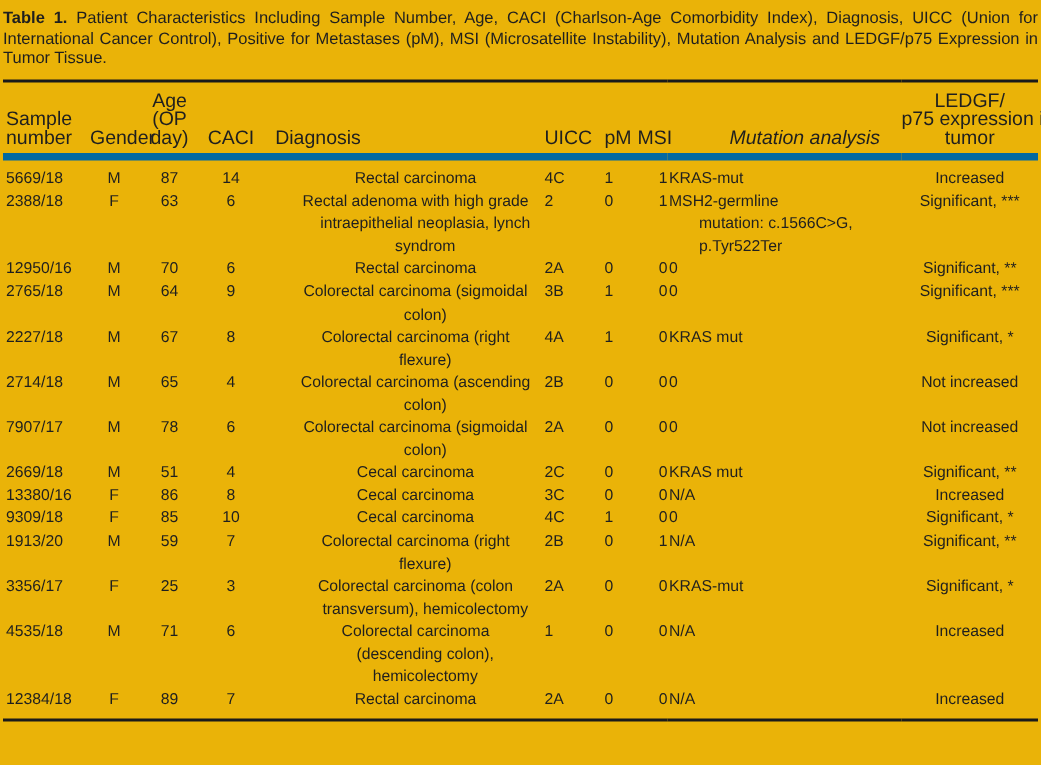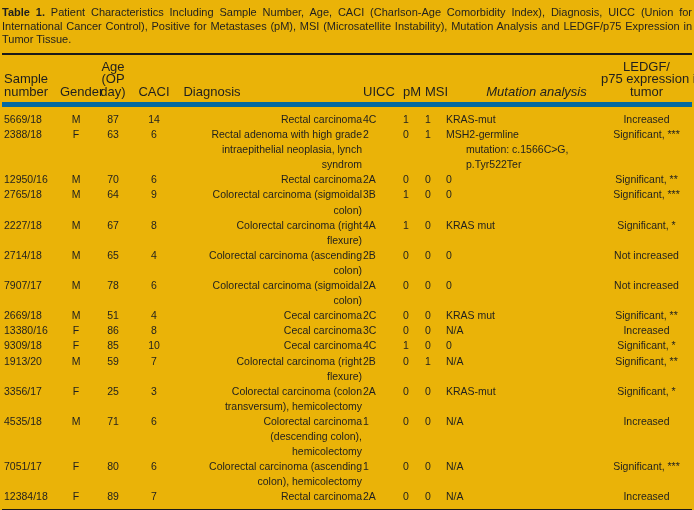--- a/index.html
+++ b/index.html
@@ -46,24 +46,24 @@
     padding: 0;
   }
   tbody tr:first-child td { padding-top: 5px; margin-top: 44px; }
   tbody tr:last-child td { padding-bottom: 5px; }
 
   
   .c-sample    { text-align: left; padding-left: 2px; }
   .c-gender    { text-align: center; }
   .c-age       { text-align: center; }
   .c-caci      { text-align: center; }
-  .c-diagnosis { text-align: right; padding-left: 31px; text-indent: -13px; white-space: pre; }
+  .c-diagnosis { text-align: center; padding-left: 31px; text-indent: -13px; white-space: pre; }
   .c-uicc      { text-align: left; padding-left: 1px; }
   .c-pm        { text-align: left; padding-left: 1px; }
-  .c-msi       { text-align: left; padding-left: 1px; }
+  .c-msi       { text-align: right; padding-left: 1px; }
   .c-mutation  { text-align: left; padding-left: 21px; text-indent: -20px; white-space: pre; }
   .c-ledgf     { text-align: center; }
 
   th.c-sample    { text-align: left; padding-left: 2px; }
   th.c-diagnosis { text-align: center; padding-left: 0; padding-right: 112px; text-indent: 0; margin-top: 36px; }
   th.c-mutation  { text-align: center; padding-left: 27px; text-indent: 0; font-style: italic; }
   th.c-ledgf     { text-align: center; }
 </style>
 </head>
 <body>
@@ -267,33 +267,20 @@
           <td class="c-diagnosis">Colorectal carcinoma
 (descending colon),
 hemicolectomy</td>
           <td class="c-uicc">1</td>
           <td class="c-pm">0</td>
           <td class="c-msi">0</td>
           <td class="c-mutation">N/A</td>
           <td class="c-ledgf">Increased</td>
         </tr>
         <tr>
-          <td class="c-sample">7051/17</td>
-          <td class="c-gender">F</td>
-          <td class="c-age">80</td>
-          <td class="c-caci">6</td>
-          <td class="c-diagnosis">Colorectal carcinoma (ascending
-colon), hemicolectomy</td>
-          <td class="c-uicc">1</td>
-          <td class="c-pm">0</td>
-          <td class="c-msi">0</td>
-          <td class="c-mutation">N/A</td>
-          <td class="c-ledgf">Significant, ***</td>
-        </tr>
-        <tr>
           <td class="c-sample">12384/18</td>
           <td class="c-gender">F</td>
           <td class="c-age">89</td>
           <td class="c-caci">7</td>
           <td class="c-diagnosis">Rectal carcinoma</td>
           <td class="c-uicc">2A</td>
           <td class="c-pm">0</td>
           <td class="c-msi">0</td>
           <td class="c-mutation">N/A</td>
           <td class="c-ledgf">Increased</td>

